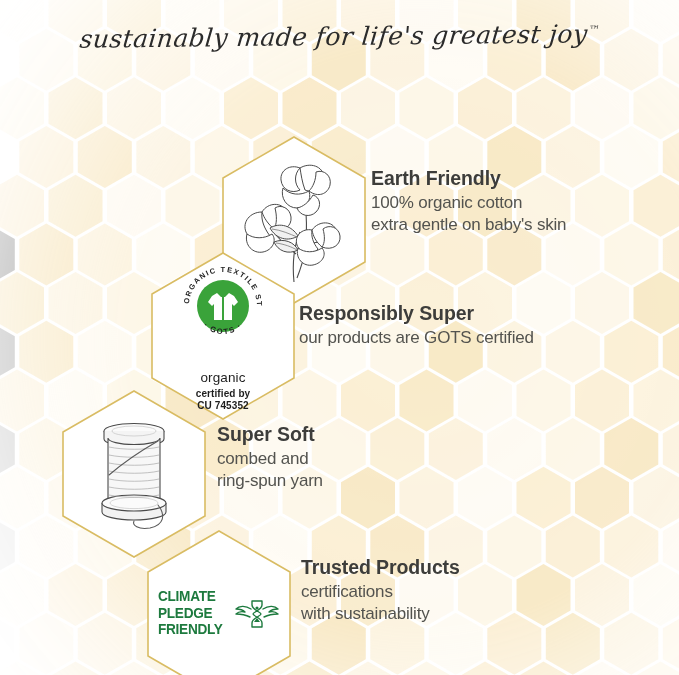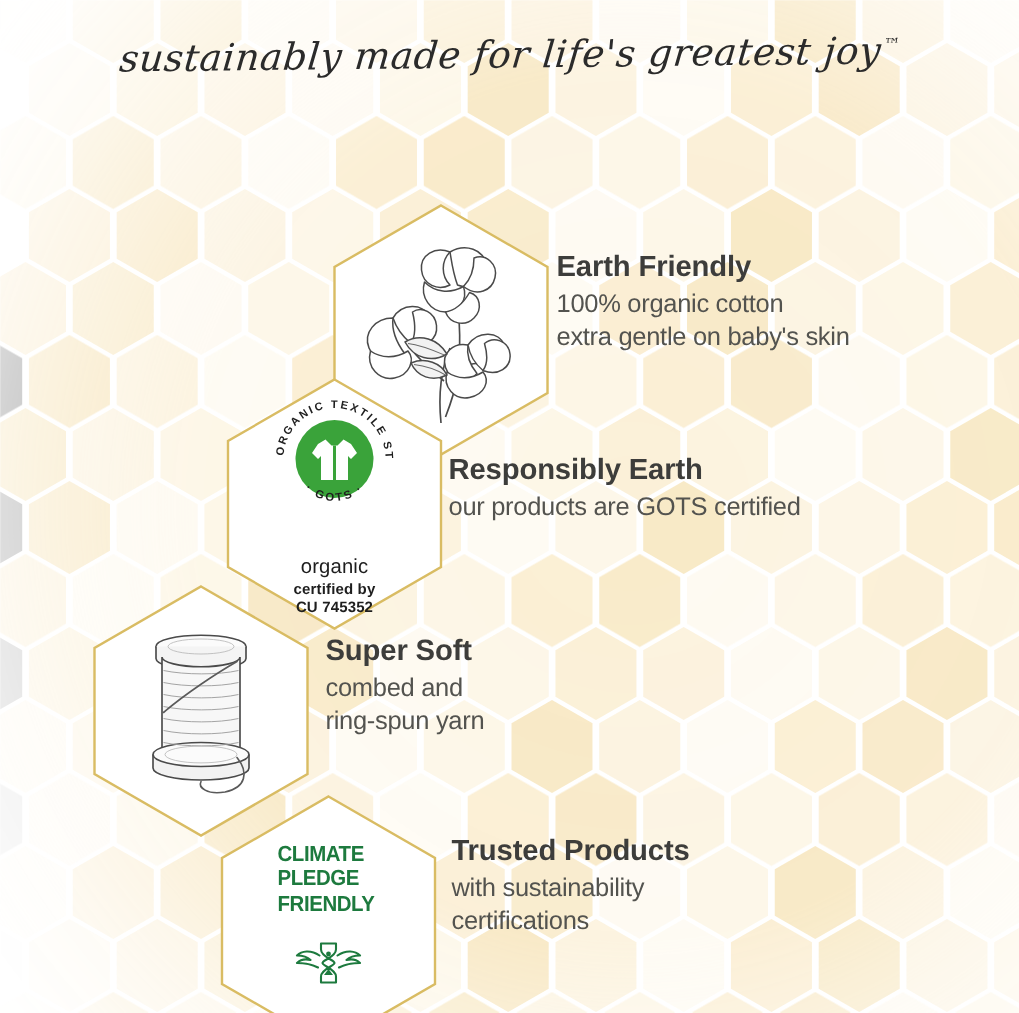--- a/index.html
+++ b/index.html
@@ -142,21 +142,21 @@
     font-weight: bold;
     font-size: 10px;
     color: #1e1e1e;
     line-height: 1.22;
     text-align: center;
     margin-top: 3px;
     letter-spacing: 0.1px;
   }
 
   
-  .cpf { display: flex; align-items: center; gap: 7px; flex-direction: column; }
+  .cpf { display: flex; align-items: center; gap: 7px; }
   .cpf-words {
     display: flex;
     flex-direction: column;
     line-height: 1.0;
   }
   .cpf-word {
     font-family: "Liberation Sans", sans-serif;
     font-weight: bold;
     font-size: 14.5px;
     color: #1d7a3e;
@@ -552,21 +552,21 @@
           </div>
           <div class="gots-caption-main">organic</div>
           <div class="gots-caption-sub">
             <div>certified by</div>
             <div>CU 745352</div>
           </div>
         </div>
       </div>
     </div>
     <div class="textblock">
-      <div class="f-title">Responsibly Earth</div>
+      <div class="f-title">Responsibly Super</div>
       <div class="f-line">our products are GOTS certified</div>
     </div>
   </div>
 
   <div class="feature" id="feature-soft">
     <div class="hexwrap">
       <svg class="hexborder" viewBox="0 0 152 172" xmlns="http://www.w3.org/2000/svg">
         <polygon points="76,3 147,44 147,128 76,169 5,128 5,44" fill="#ffffff" stroke="#d9bc63" stroke-width="1.6"></polygon>
       </svg>
       <div class="hexinner">
@@ -638,18 +638,18 @@
             <g fill="#1d7a3e">
               <circle cx="23" cy="17" r="1.6"></circle>
               <path d="M20 31 L26 31 L23 27 Z"></path>
             </g>
           </svg>
         </div>
       </div>
     </div>
     <div class="textblock">
       <div class="f-title">Trusted Products</div>
+      <div class="f-line">certifications</div>
       <div class="f-line">with sustainability</div>
-      <div class="f-line">certifications</div>
     </div>
   </div>
 
 </div>
 
 </body></html>

